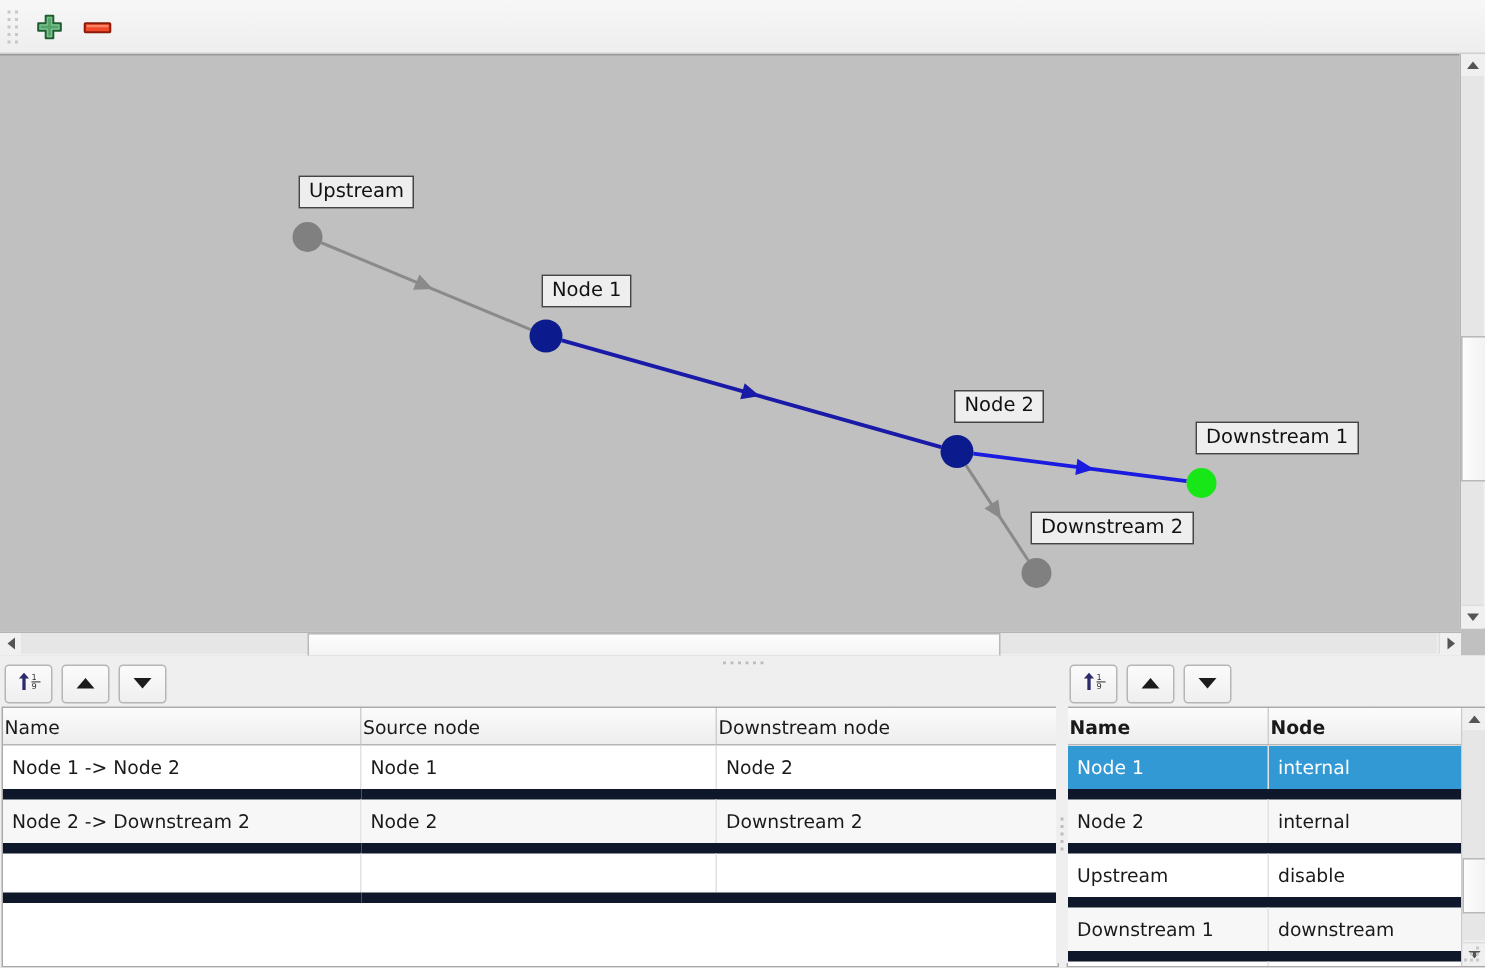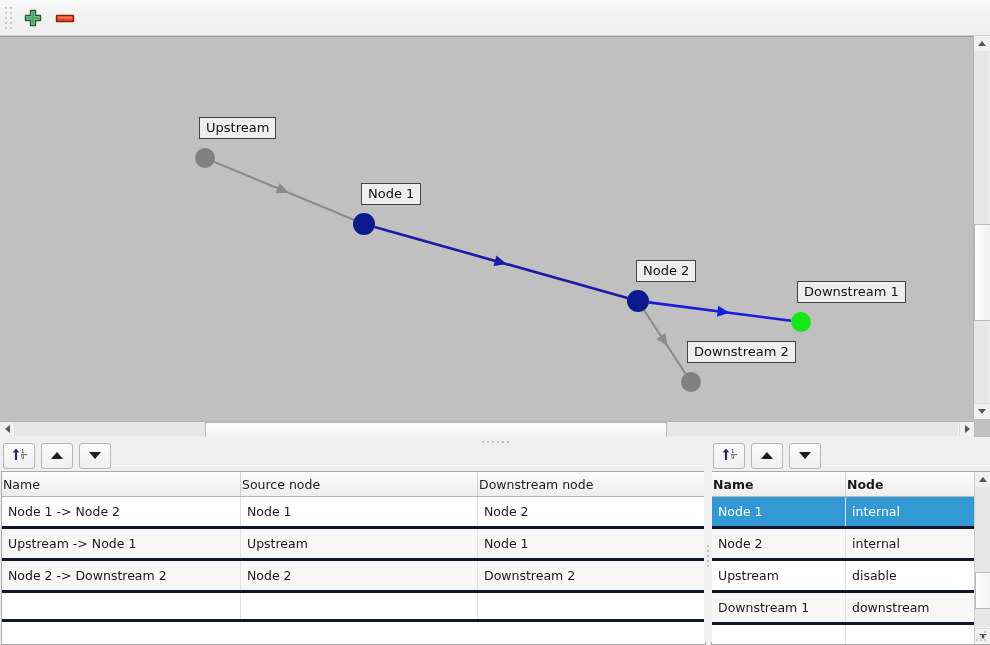--- a/index.html
+++ b/index.html
@@ -92,21 +92,21 @@
     border-bottom: 1px solid #b6b6b6;
     font-weight: normal;
     font-size: 12.5px;
     height: 22px;
     color: #1a1a1a;
     text-align: left;
   }
   table.tbl.bold-head th { font-weight: bold; }
   table.tbl td {
     border-right: 1px solid #e2e2e2;
-    border-bottom: 3px solid #0f172a;
+    border-bottom: 7px solid #0f172a;
     height: 29px;
     padding: 0 6px;
     font-size: 12.5px;
     color: #1a1a1a;
     white-space: nowrap;
     overflow: hidden;
     text-overflow: ellipsis;
   }
   table.tbl tr.alt td { background: #f7f7f7; }
   table.tbl tr.sel td { background: #3399d4; color: #ffffff; }
@@ -280,25 +280,20 @@
               <th style="width: 231px;">Downstream node</th>
             </tr>
           </thead>
         <tbody id="edges-body">
             <tr>
               <td>Node 1 -&gt; Node 2</td>
               <td>Node 1</td>
               <td>Node 2</td>
             </tr>
             <tr class="alt">
-              <td>Upstream -&gt; Node 1</td>
-              <td>Upstream</td>
-              <td>Node 1</td>
-            </tr>
-            <tr class="alt">
               <td>Node 2 -&gt; Downstream 2</td>
               <td>Node 2</td>
               <td>Downstream 2</td>
             </tr>
             <tr class="empty">
               <td>&nbsp;</td>
               <td>&nbsp;</td>
               <td>&nbsp;</td>
             </tr>
           </tbody>

